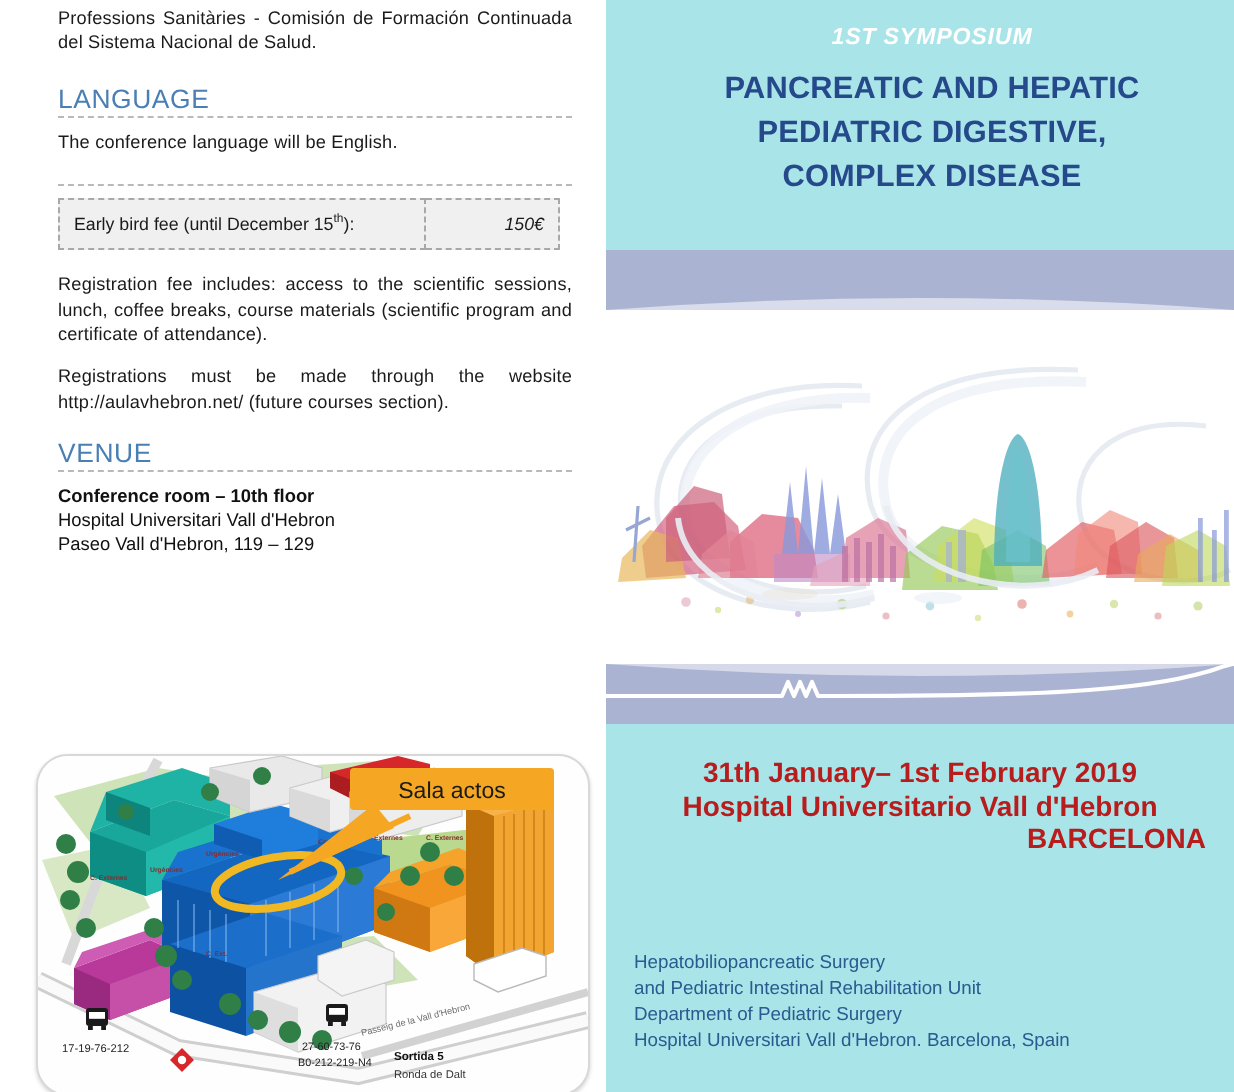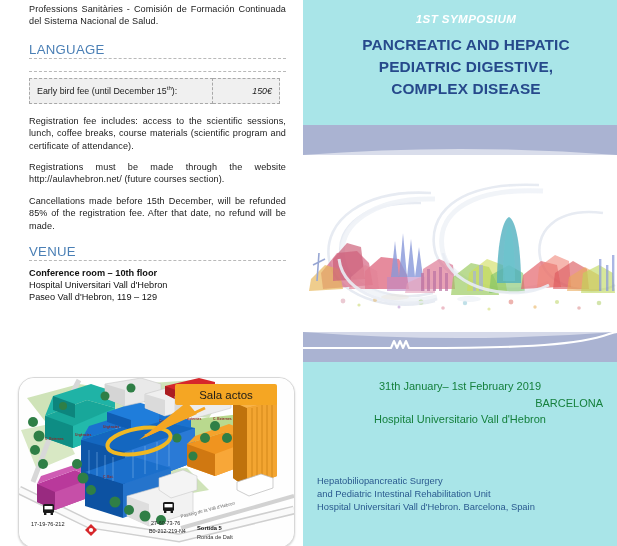--- a/index.html
+++ b/index.html
@@ -47,57 +47,57 @@
   #skyline-zone{position:absolute;left:0;top:125px;width:314px;height:237px;background:#fff;}
   .band{position:absolute;left:0;width:314px;background:#aab3d2;}
   #band-top{top:0;height:30px;}
   #band-bot{top:207px;height:30px;}
   #sky-white{position:absolute;left:0;top:30px;width:314px;height:177px;background:#fff;
              overflow:hidden;}
   #sky-white svg,#band-bot svg,#band-top svg{display:block;}
 
   #date-zone{position:absolute;left:0;top:362px;width:314px;height:184px;}
   .date-block{text-align:center;padding:16px 14px 0 14px;}
-  .date-line{font-size:11px;font-weight:normal;color:#15803d;line-height:16.5px;}
+  .date-line{font-size:14px;font-weight:bold;color:#b91c1c;line-height:16.5px;}
   .date-line.right-al{text-align:right;}
   .credits{text-align:left;padding:46px 21px 0 14px;}
   .credit-line{font-size:9.4px;color:#2a5a8f;line-height:13.2px;}
 </style>
 </head>
 <body>
 
 <div id="page">
 
   <div id="left">
     <div class="lpad">
 
       <div style="height:3px"></div>
       <p class="body-par">Professions Sanitàries - Comisión de Formación Continuada del Sistema Nacional de Salud.</p>
 
       <div style="height:5px"></div>
 
       <div class="sec-head">LANGUAGE</div>
       <div class="sec-rule"></div>
+      <p class="body-par">The conference language will be English.</p>
 
       <div style="height:6px"></div>
 
       <div class="sec-rule"></div>
 
       <table class="fee">
         <tbody>
             <tr>
           <td class="fee-label"><span>Early bird fee (until December 15</span><sup>th</sup><span>):</span></td>
           <td class="fee-val">150€</td>
         </tr>
       </tbody>
         </table>
 
       <p class="body-par">Registration fee includes: access to the scientific sessions, lunch, coffee breaks, course materials (scientific program and certificate of attendance).</p>
       <p class="body-par">Registrations must be made through the website http://aulavhebron.net/ (future courses section).</p>
-      <p class="body-par">Cancellations made before 15th December, will be refunded 85% of the registration fee. After that date, no refund will be made.</p>
 
       <div style="height:3px"></div>
 
       <div class="sec-head">VENUE</div>
       <div class="sec-rule"></div>
 
       <div class="venue-bold">Conference room – 10th floor</div>
       <div class="venue-line">Hospital Universitari Vall d'Hebron</div>
       <div class="venue-line">Paseo Vall d'Hebron, 119 – 129</div>
     </div>
@@ -379,23 +379,24 @@
           <rect x="0" y="0" width="314" height="30" fill="#aab3d2"></rect>
           <path d="M0,0 Q157,12 314,0 L314,0 L0,0 Z" fill="#ffffff" opacity=".5"></path>
           <path d="M0,16 L88,16 L91,9 L94,16 L97,9 L100,16 L103,9 L106,16 L115,16 C210,16 266,14 300,4 C308,1.5 312,0 314,0" fill="none" stroke="#ffffff" stroke-width="2.1" stroke-linejoin="round"></path>
         </svg>
       </div>
     </div>
 
     <div id="date-zone">
       <div class="date-block">
         <div class="date-line">31th January– 1st February 2019</div>
+        <div class="date-line">Hospital Universitario Vall d'Hebron</div>
         <div class="date-line right-al">BARCELONA</div>
-        <div class="date-line">Hospital Universitario Vall d'Hebron</div>
       </div>
       <div class="credits">
         <div class="credit-line">Hepatobiliopancreatic Surgery</div>
         <div class="credit-line">and Pediatric Intestinal Rehabilitation Unit</div>
+        <div class="credit-line">Department of Pediatric Surgery</div>
         <div class="credit-line">Hospital Universitari Vall d'Hebron. Barcelona, Spain</div>
       </div>
     </div>
   </div>
 </div>
 
 </body></html>

